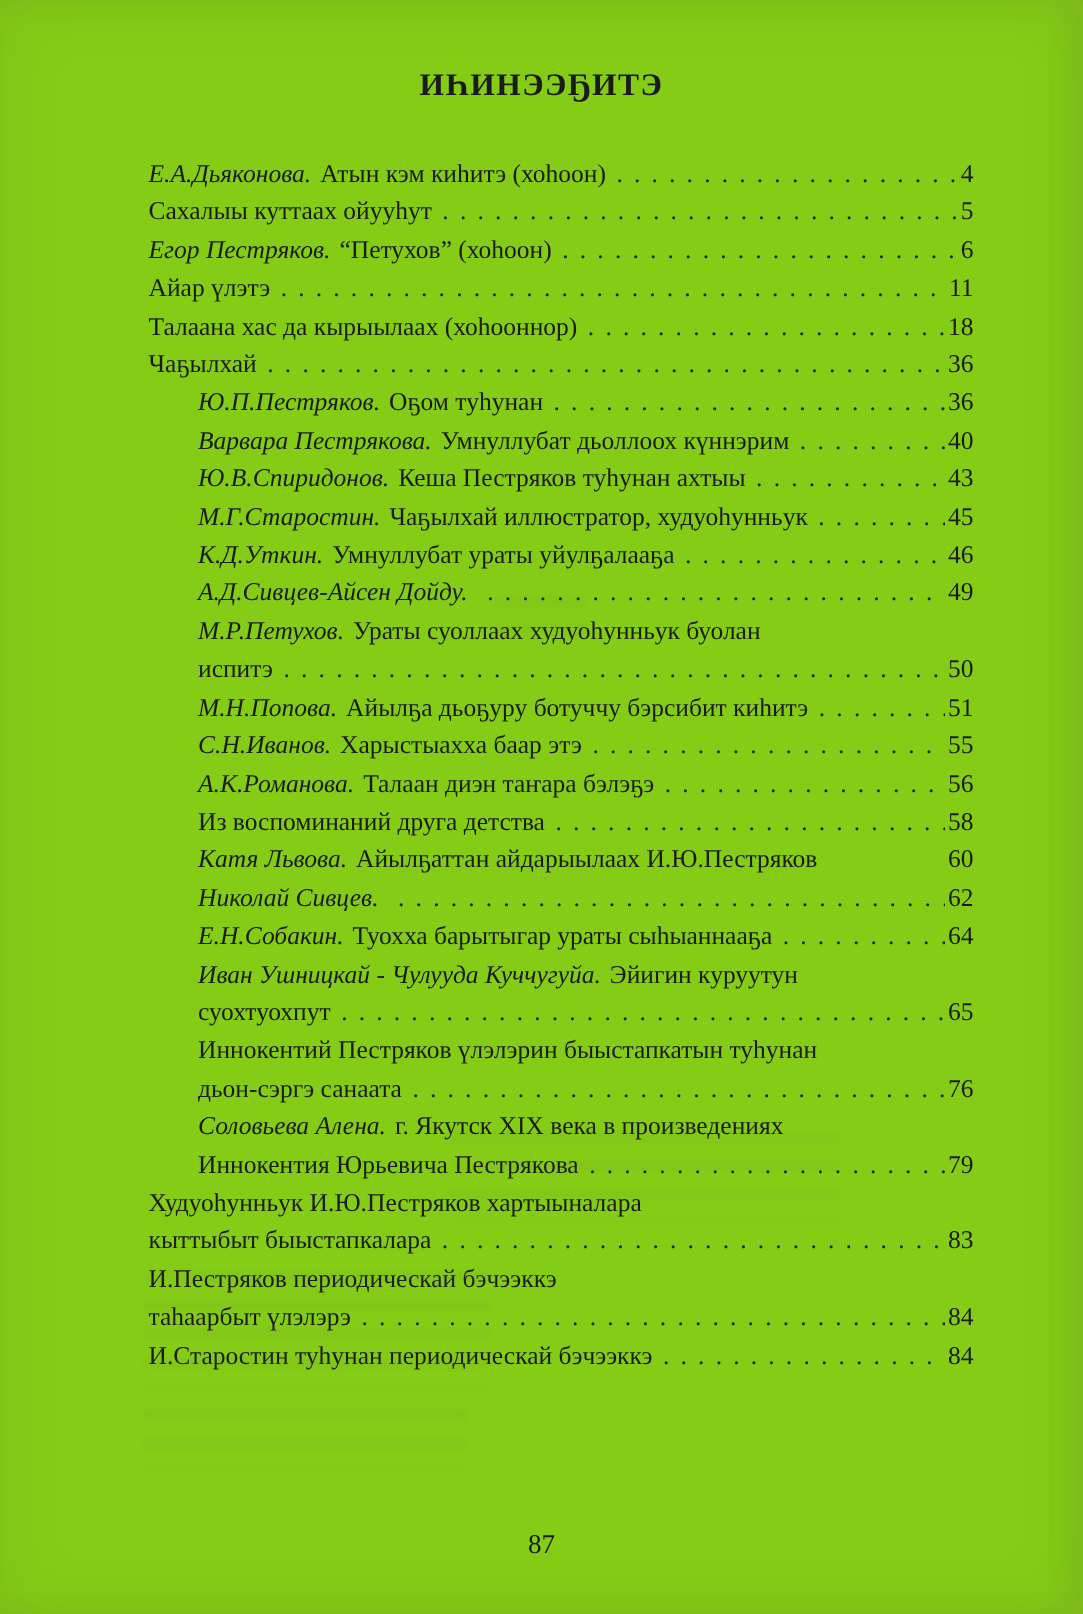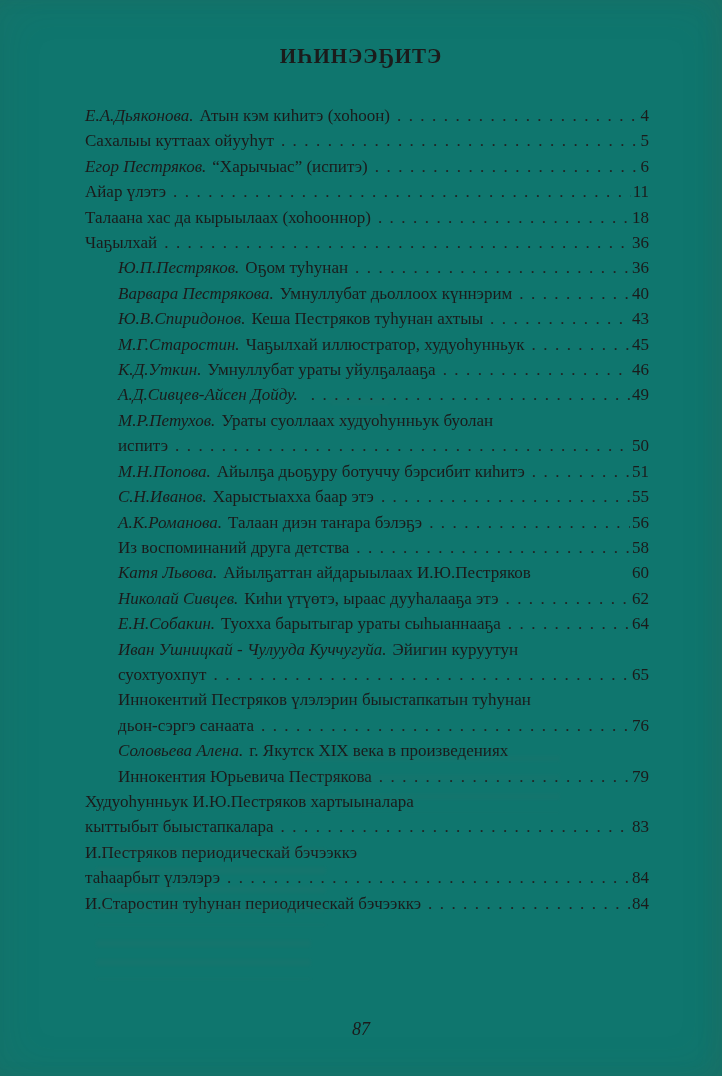--- a/index.html
+++ b/index.html
@@ -2,21 +2,21 @@
 <html><head>
 <meta charset="utf-8">
 <style>
   html, body { margin: 0; padding: 0; }
   body { width: 722px; }
 
   .page {
     position: relative;
     width: 722px;
     height: 1076px;
-    background: #0f766e;
+    background: #84cc16;
     box-shadow: inset 0 0 45px rgba(90,85,70,0.10), inset -10px 0 18px rgba(80,75,60,0.08);
     font-family: "Liberation Serif", "DejaVu Serif", serif;
     color: #1b1b1b;
     overflow: hidden;
   }
 
   .title {
     text-align: center;
     padding-top: 44px;
     font-size: 21px;
@@ -28,20 +28,21 @@
     margin: 34px 73px 0 85px;
     font-size: 17px;
     line-height: 25.4px;
   }
 
   .entry.indent { padding-left: 33px; }
 
   .line {
     display: flex;
     align-items: flex-end;
+    margin-left: 14px;
   }
 
   .author {
     font-style: italic;
     margin-right: 6px;
     white-space: nowrap;
   }
 
   .txt { white-space: nowrap; }
 
@@ -59,21 +60,20 @@
   }
   .leader.empty::after { content: ""; }
 
   .pagenum { white-space: nowrap; }
 
   .folio {
     position: absolute;
     left: 0; right: 0;
     bottom: 36px;
     text-align: center;
-    font-style: italic;
     font-size: 18px;
   }
 
   
   .bleed {
     position: absolute;
     background: repeating-linear-gradient(
       to bottom,
       rgba(110,105,95,0.16) 0px,
       rgba(110,105,95,0.16) 7px,
@@ -108,21 +108,21 @@
       <div class="entry">
         <div class="line">
           <span class="txt">Сахалыы куттаах ойууһут</span>
           <span class="leader"></span>
           <span class="pagenum">5</span>
         </div>
       </div>
       <div class="entry">
         <div class="line">
           <span class="author">Егор Пестряков.</span>
-          <span class="txt">“Харычыас” (испитэ)</span>
+          <span class="txt">“Петухов” (хоһоон)</span>
           <span class="leader"></span>
           <span class="pagenum">6</span>
         </div>
       </div>
       <div class="entry">
         <div class="line">
           <span class="txt">Айар үлэтэ</span>
           <span class="leader"></span>
           <span class="pagenum">11</span>
         </div>
@@ -234,21 +234,20 @@
         <div class="line">
           <span class="author">Катя Львова.</span>
           <span class="txt">Айылҕаттан айдарыылаах И.Ю.Пестряков</span>
           <span class="leader empty"></span>
           <span class="pagenum">60</span>
         </div>
       </div>
       <div class="entry indent">
         <div class="line">
           <span class="author">Николай Сивцев.</span>
-          <span class="txt">Киһи үтүөтэ, ыраас дууһалааҕа этэ</span>
           <span class="leader"></span>
           <span class="pagenum">62</span>
         </div>
       </div>
       <div class="entry indent">
         <div class="line">
           <span class="author">Е.Н.Собакин.</span>
           <span class="txt">Туохха барытыгар ураты сыһыаннааҕа</span>
           <span class="leader"></span>
           <span class="pagenum">64</span>

